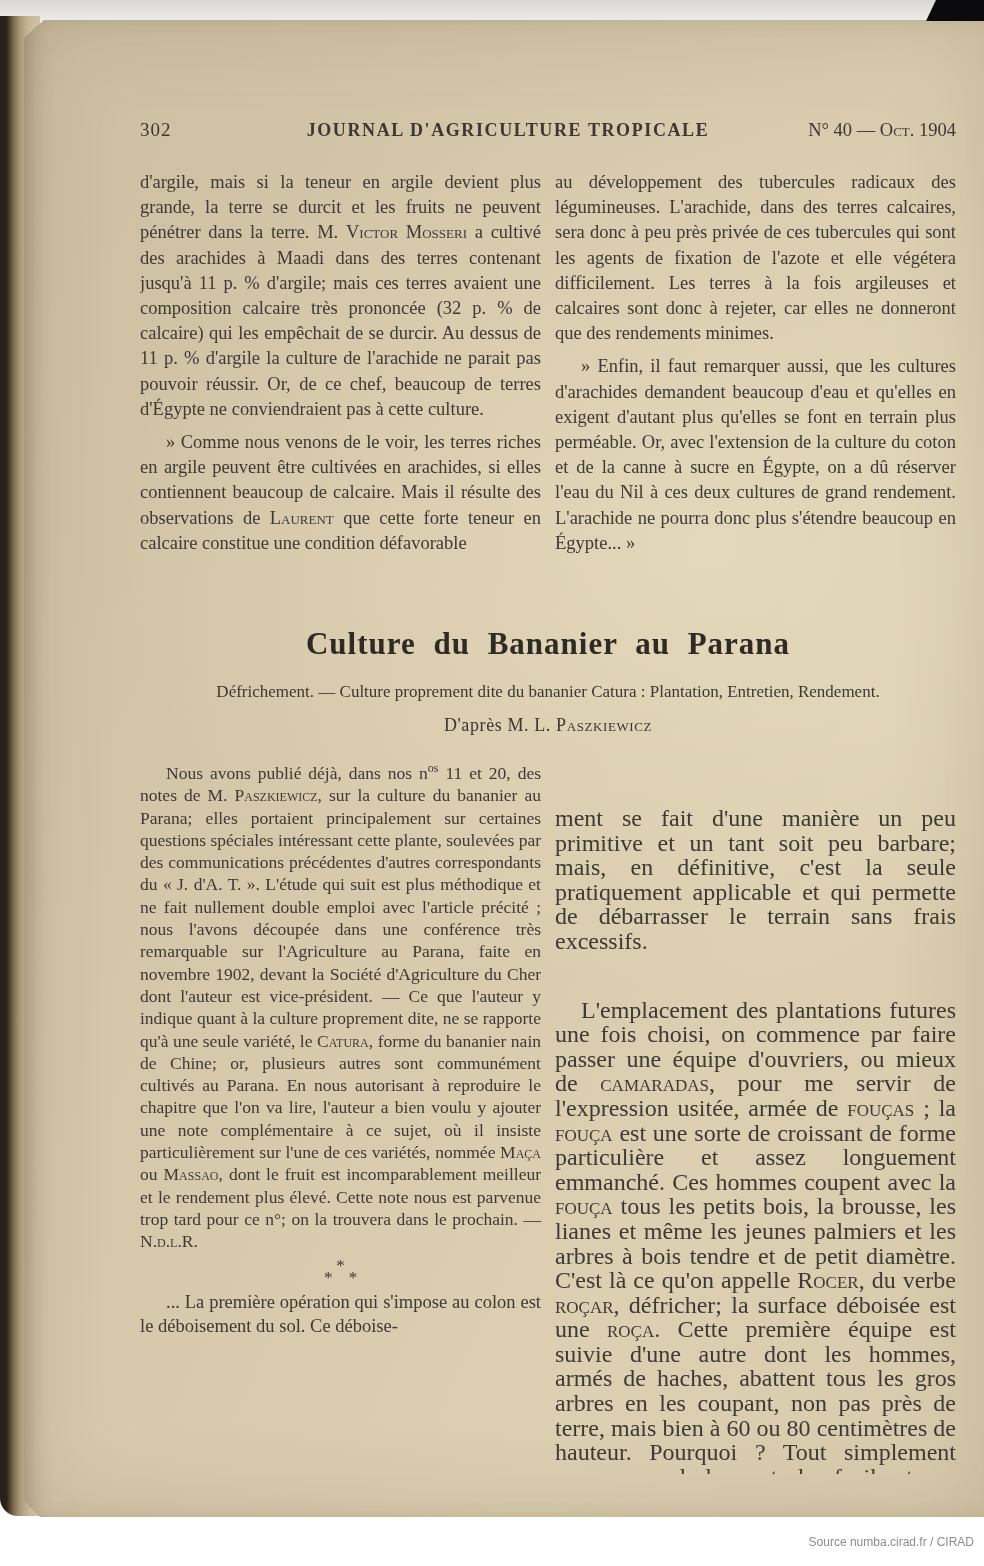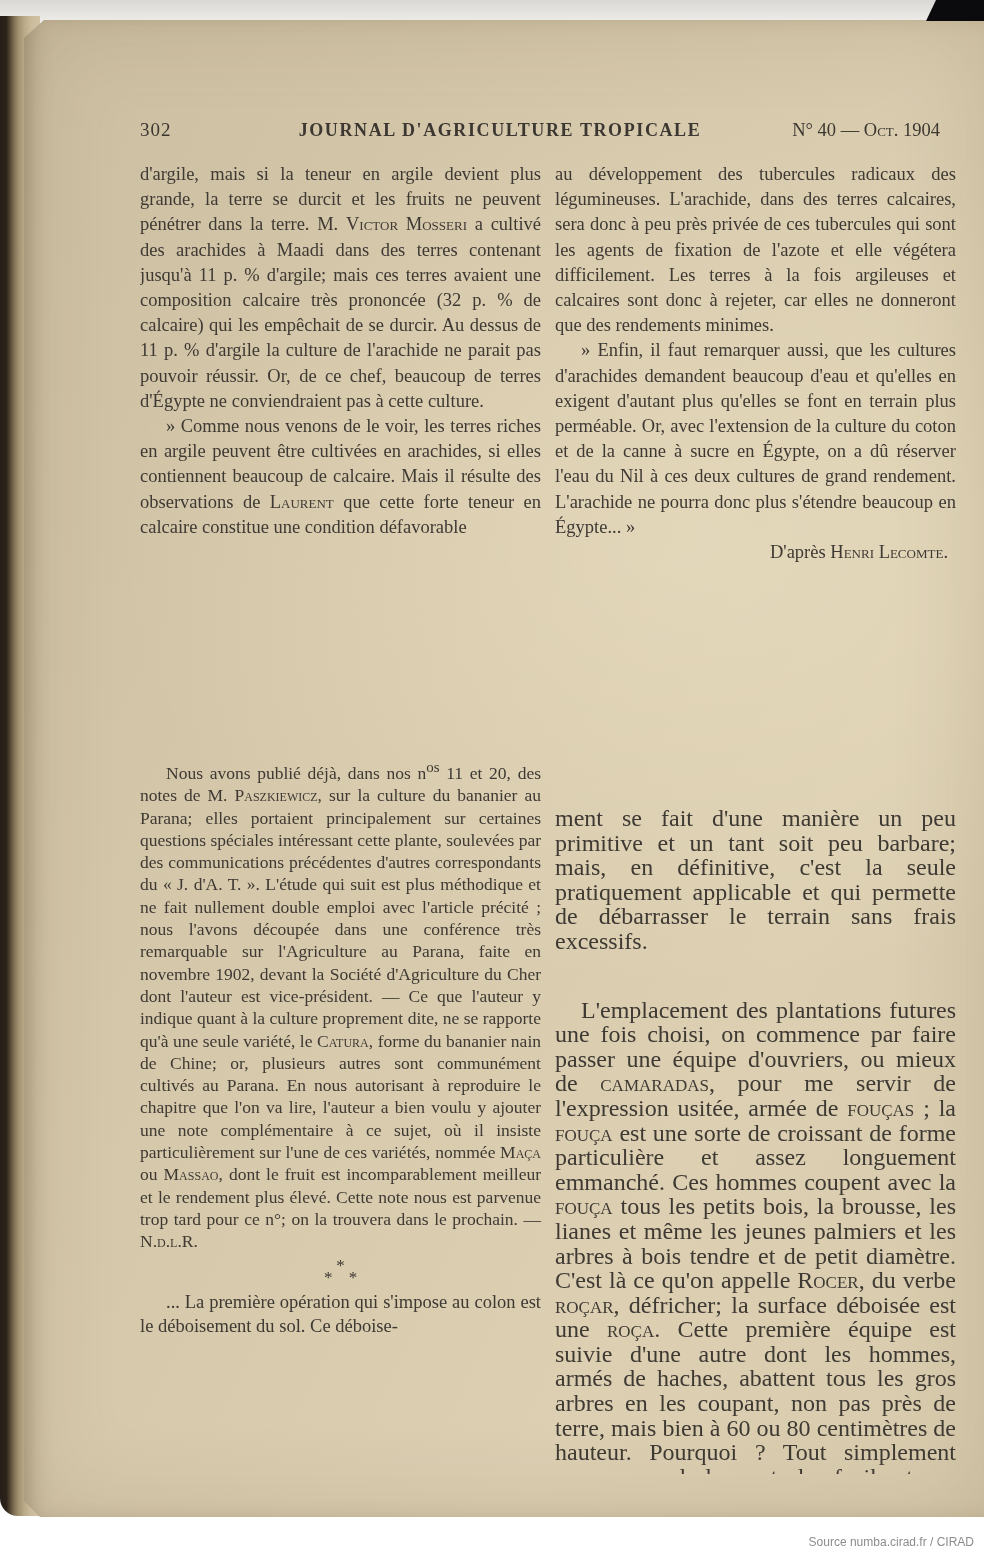--- a/index.html
+++ b/index.html
@@ -31,39 +31,39 @@
     position:absolute; left:24px; top:20px; width:960px; height:1497px;
     background:
       radial-gradient(900px 700px at 70% 35%, rgba(255,246,218,0.28), rgba(255,246,218,0) 65%),
       linear-gradient(115deg, #ccbea1 0%, #d5c7aa 35%, #dccfb2 72%, #d8cbad 100%);
     clip-path:polygon(0 18px, 20px 0, 100% 0, 100% 100%, 16px 100%, 0 calc(100% - 16px));
     box-shadow: inset 14px 0 22px -10px rgba(90,70,45,.40), inset 0 0 90px rgba(115,95,65,.20);
     color:#3e3933;
   }
   .sc { font-variant:small-caps; }
   .it { }
-  sup { font-size:15px; line-height:0; }
+  sup { font-size:12px; line-height:0; }
 
   
   .pg-header {
-    position:absolute; top:99px; left:116px; right:44px;
+    position:absolute; top:99px; left:116px; right:28px;
     display:flex; align-items:baseline; font-size:19px; color:#3c3731;justify-content:flex-end;
   }
   .page-num { width:120px; letter-spacing:1px; }
   .journal  { flex:1; text-align:center; font-weight:bold; letter-spacing:1.6px; font-size:18px; }
   .issue    { width:200px; text-align:right; white-space:nowrap; font-size:18.5px;font-family:Liberation Serif, serif; }
 
   
   .cols { position:absolute; left:116px; right:28px; display:flex; gap:14px; overflow:hidden; }
   .art1 { top:142px; height:462px; }
   .art2 { top:742px; height:712px; }
   .col  { flex:1; min-width:0; }
 
   p.para { margin:0; text-align:justify; color:#3e3933; }
-  .art1 .para { font-size:18.5px; line-height:25.2px; }
+  .art1 .para { font-size:18.5px; line-height:25.2px;margin-top:8px; }
   .para.indent { text-indent:26px; }
   .para.signature { text-align:right; text-indent:0; padding-right:8px; font-size:18.5px; line-height:25.2px; }
   .art2 .col-right .para { font-size:24px; line-height:24.6px;margin-top:44px; }
   .intro-list .para { font-size:17.5px; line-height:22.3px; }
   .after-list .para { font-size:18.5px; line-height:24.6px; }
 
   
   .asterism { text-align:center; margin:8px 0 6px; color:#3e3933; }
   .asterism .ast-top    { font-size:17px; line-height:10px; }
   .asterism .ast-bottom { font-size:17px; line-height:13px; letter-spacing:6px; padding-left:6px; }
@@ -102,24 +102,28 @@
     </div>
 
     <div class="cols art1">
       <div class="col col-left">
           <p class="para flow">d'argile, mais si la teneur en argile devient plus grande, la terre se durcit et les fruits ne peuvent pénétrer dans la terre. M. <span class="sc">Victor Mosseri</span> a cultivé des arachides à Maadi dans des terres contenant jusqu'à 11 p. % d'argile; mais ces terres avaient une composition calcaire très prononcée (32 p. % de calcaire) qui les empêchait de se durcir. Au dessus de 11 p. % d'argile la culture de l'arachide ne parait pas pouvoir réussir. Or, de ce chef, beaucoup de terres d'Égypte ne conviendraient pas à cette culture.</p>
           <p class="para indent">» Comme nous venons de le voir, les terres riches en argile peuvent être cultivées en arachides, si elles contiennent beaucoup de calcaire. Mais il résulte des observations de <span class="sc">Laurent</span> que cette forte teneur en calcaire constitue une condition défavorable</p>
         </div>
       <div class="col col-right">
           <p class="para flow">au développement des tubercules radicaux des légumineuses. L'arachide, dans des terres calcaires, sera donc à peu près privée de ces tubercules qui sont les agents de fixation de l'azote et elle végétera difficilement. Les terres à la fois argileuses et calcaires sont donc à rejeter, car elles ne donneront que des rendements minimes.</p>
           <p class="para indent">» Enfin, il faut remarquer aussi, que les cultures d'arachides demandent beaucoup d'eau et qu'elles en exigent d'autant plus qu'elles se font en terrain plus perméable. Or, avec l'extension de la culture du coton et de la canne à sucre en Égypte, on a dû réserver l'eau du Nil à ces deux cultures de grand rendement. L'arachide ne pourra donc plus s'étendre beaucoup en Égypte... »</p>
-          <p class="para signature">D'après <span class="sc">Henri Lecomte</span>.</p>
         </div>
     </div>
 
+    <div class="title-block">
+      <h1 class="art-title">Culture du Bananier au Parana</h1>
+      <p class="art-subtitle">Défrichement. — Culture proprement dite du bananier Catura : Plantation, Entretien, Rendement.</p>
+      <p class="art-byline">D'après M. L. <span class="sc">Paszkiewicz</span></p>
+    </div>
 
     <div class="cols art2">
       <div class="col col-left">
         <div class="intro-list">
             <p class="para indent">Nous avons publié déjà, dans nos n<sup>os</sup> 11 et 20, des notes de M. <span class="sc">Paszkiewicz</span>, sur la culture du bananier au Parana; elles portaient principalement sur certaines questions spéciales intéressant cette plante, soulevées par des communications précédentes d'autres correspondants du « J. d'A. T. ». L'étude qui suit est plus méthodique et ne fait nullement double emploi avec l'article précité ; nous l'avons découpée dans une conférence très remarquable sur <span class="it">l'Agriculture au Parana</span>, faite en novembre 1902, devant la Société d'Agriculture du Cher dont l'auteur est vice-président. — Ce que l'auteur y indique quant à la culture proprement dite, ne se rapporte qu'à une seule variété, le <span class="sc">Catura</span>, forme du bananier nain de Chine; or, plusieurs autres sont communément cultivés au Parana. En nous autorisant à reproduire le chapitre que l'on va lire, l'auteur a bien voulu y ajouter une note complémentaire à ce sujet, où il insiste particulièrement sur l'une de ces variétés, nommée <span class="sc">Maça</span> ou <span class="sc">Massao</span>, dont le fruit est incomparablement meilleur et le rendement plus élevé. Cette note nous est parvenue trop tard pour ce n°; on la trouvera dans le prochain. — N.<span class="sc">d.l.</span>R.</p>
           </div>
         <div class="asterism">
           <div class="ast-top">*</div>
           <div class="ast-bottom">* *</div>
         </div>

